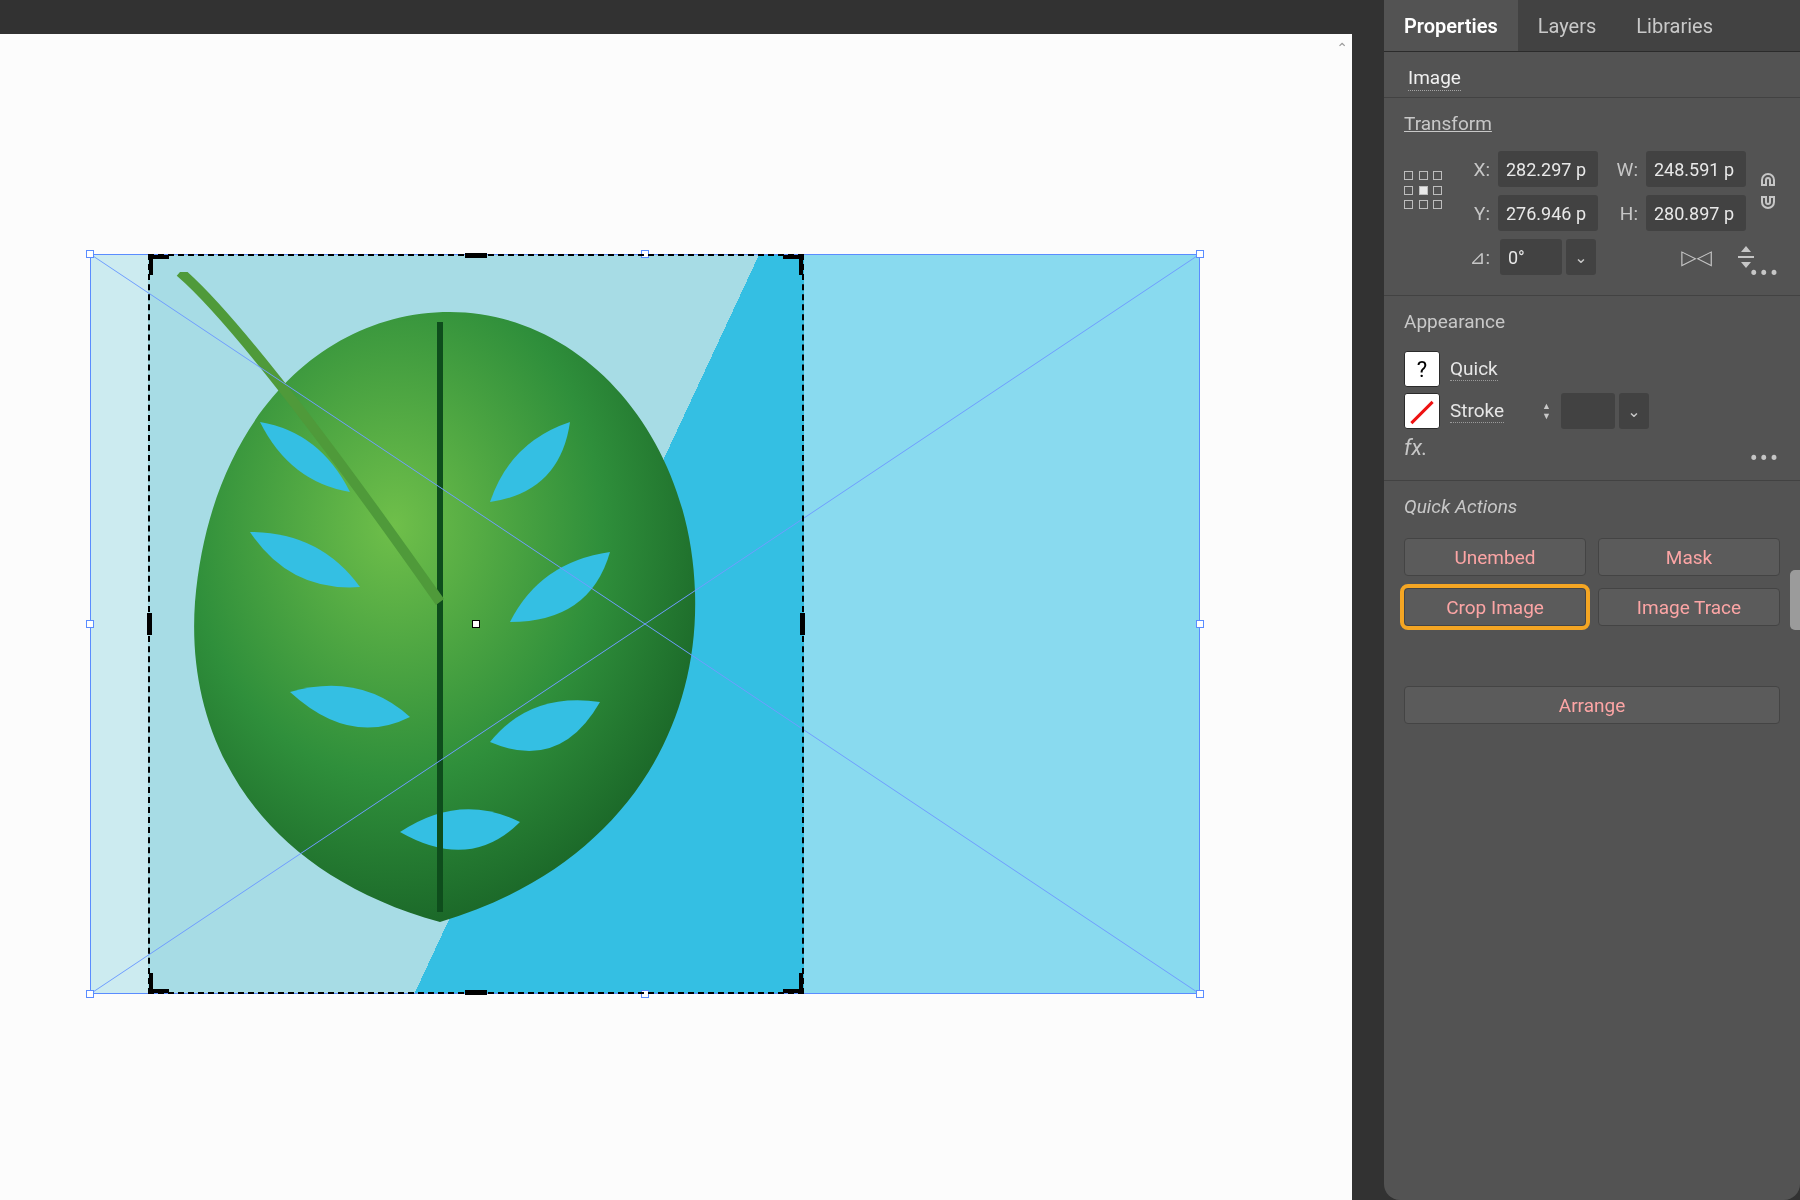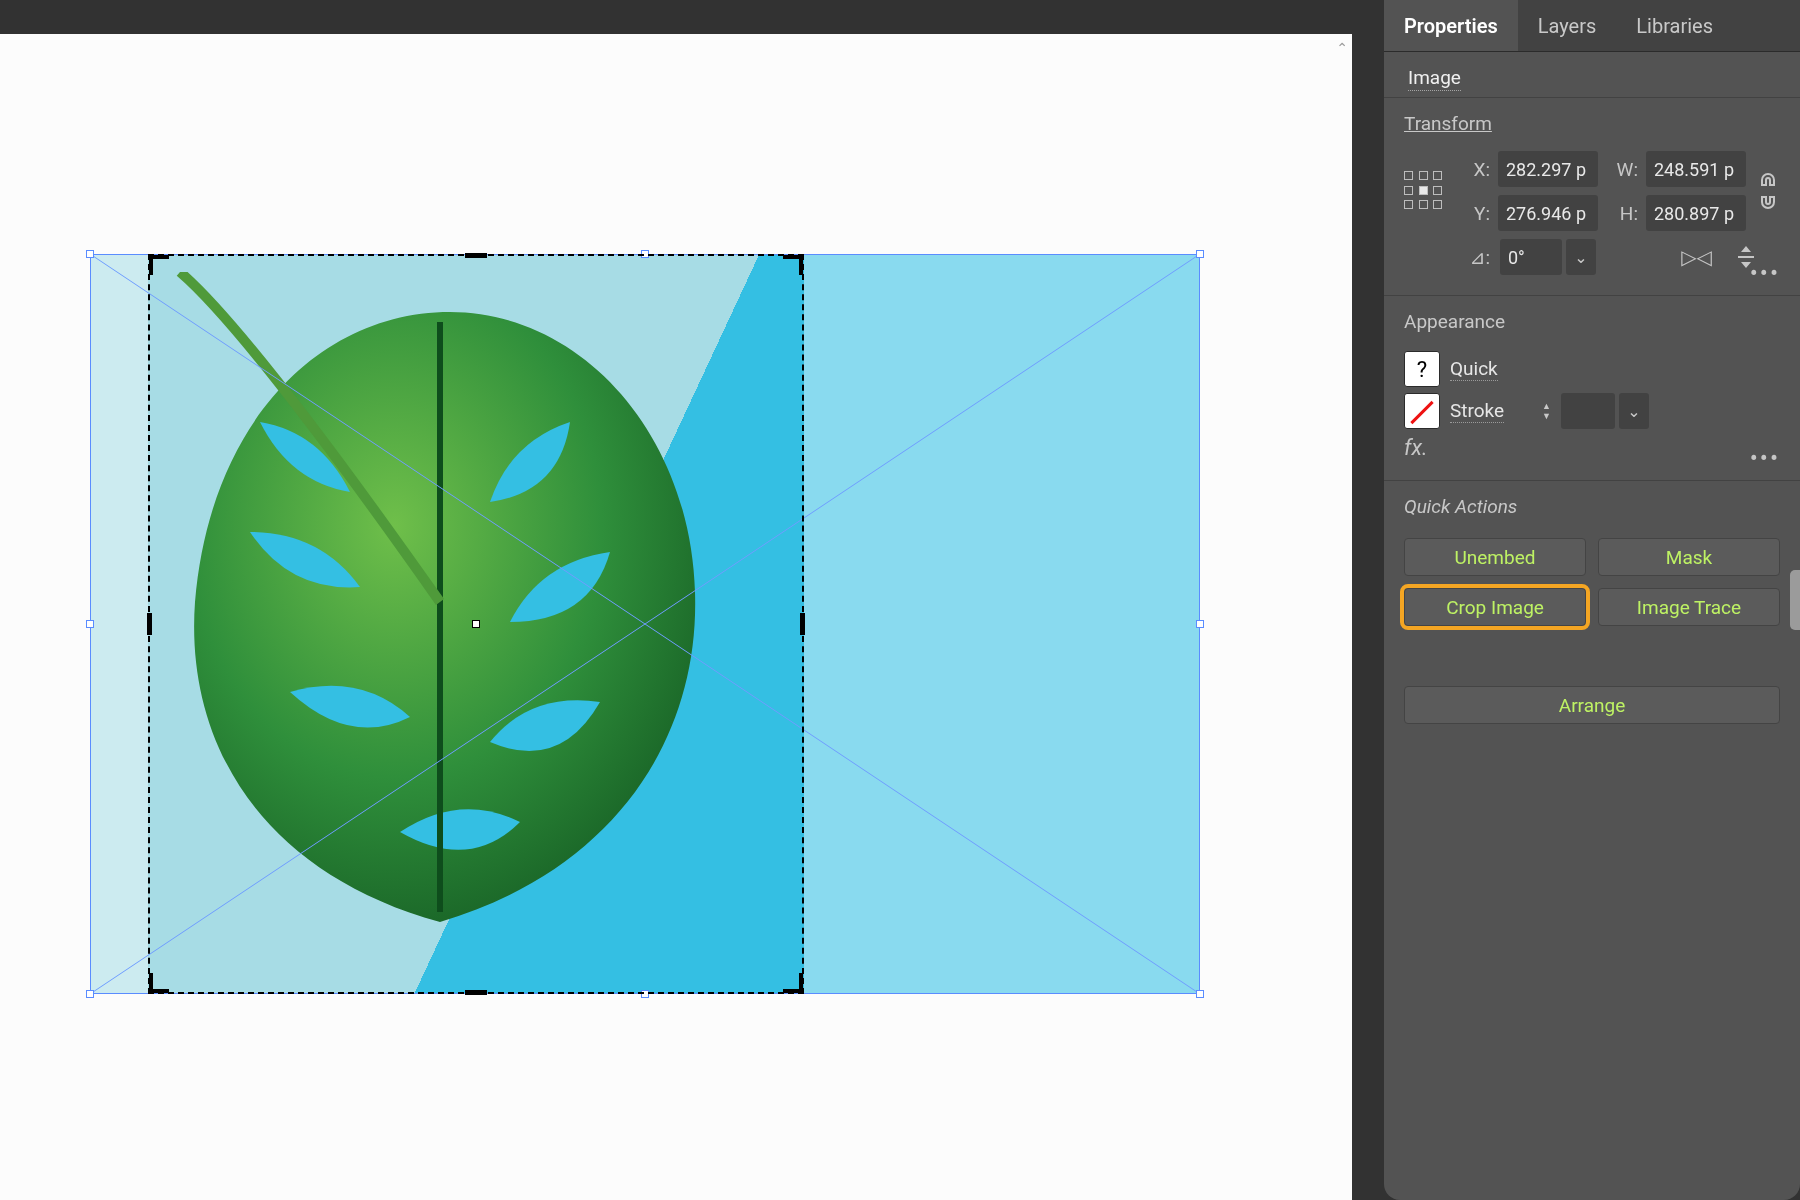--- a/index.html
+++ b/index.html
@@ -67,21 +67,21 @@
   .more{position:absolute;right:20px;color:#c6c6c6;font-size:24px;letter-spacing:2px;}
   .swatch{width:36px;height:36px;border:1px solid #2b2b2b;background:#fff;display:flex;align-items:center;justify-content:center;font-size:22px;color:#000;border-radius:3px;}
   .swatch.none{position:relative;background:#fff;}
   .swatch.none::after{content:"";position:absolute;left:2px;right:2px;top:50%;height:3px;background:#e11;transform:rotate(-45deg);}
   .swatch.checker{background:repeating-conic-gradient(#cfcfcf 0 25%,#fff 0 50%) 0 0/14px 14px;}
   .alab{font-size:19px;color:#e6e6e6;border-bottom:1px dotted #9a9a9a;}
   .stroke-field{width:54px;height:36px;background:#424242;border-radius:3px;}
   .spin{display:flex;flex-direction:column;justify-content:center;gap:2px;}
   .spin span{font-size:9px;color:#c8c8c8;line-height:8px;}
   .qa-grid{display:grid;grid-template-columns:1fr 1fr;gap:12px;padding:0 20px 20px;}
-  .qa-btn{height:38px;background:#5b5b5b;border:1px solid #444;color:#bef264;font-size:19px;border-radius:4px;display:flex;align-items:center;justify-content:center;cursor:pointer;}
+  .qa-btn{height:38px;background:#5b5b5b;border:1px solid #444;color:#fca5a5;font-size:19px;border-radius:4px;display:flex;align-items:center;justify-content:center;cursor:pointer;}
   .qa-btn.full{grid-column:1/3;margin-top:48px;}
   .qa-btn.hl{outline:4px solid #f5a623;outline-offset:0;}
 </style>
 </head>
 <body>
 
 <div id="app">
 
   <div id="canvas-wrap">
     <div id="top-strip"></div>

